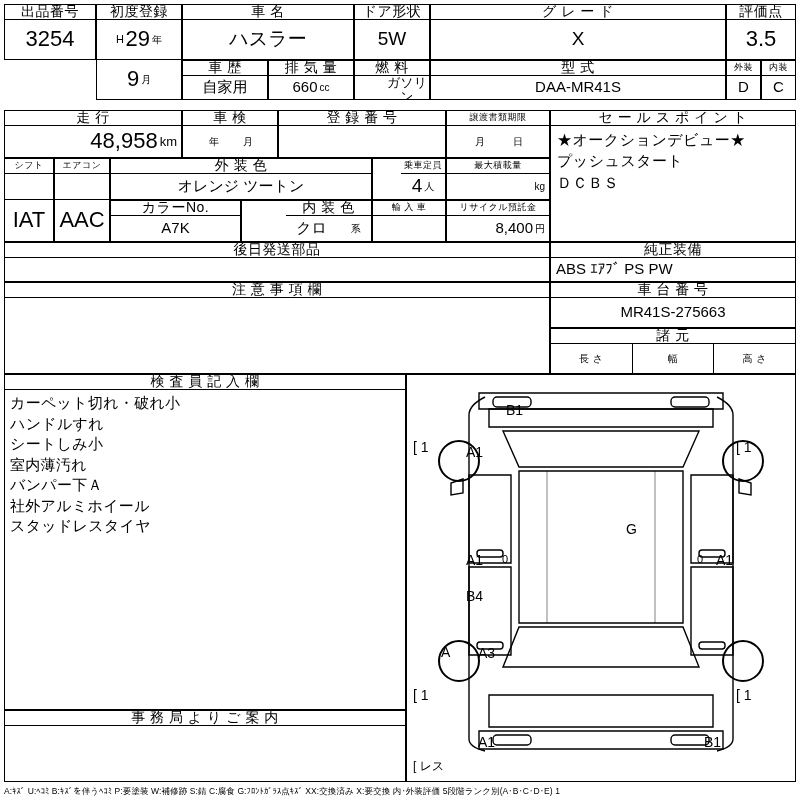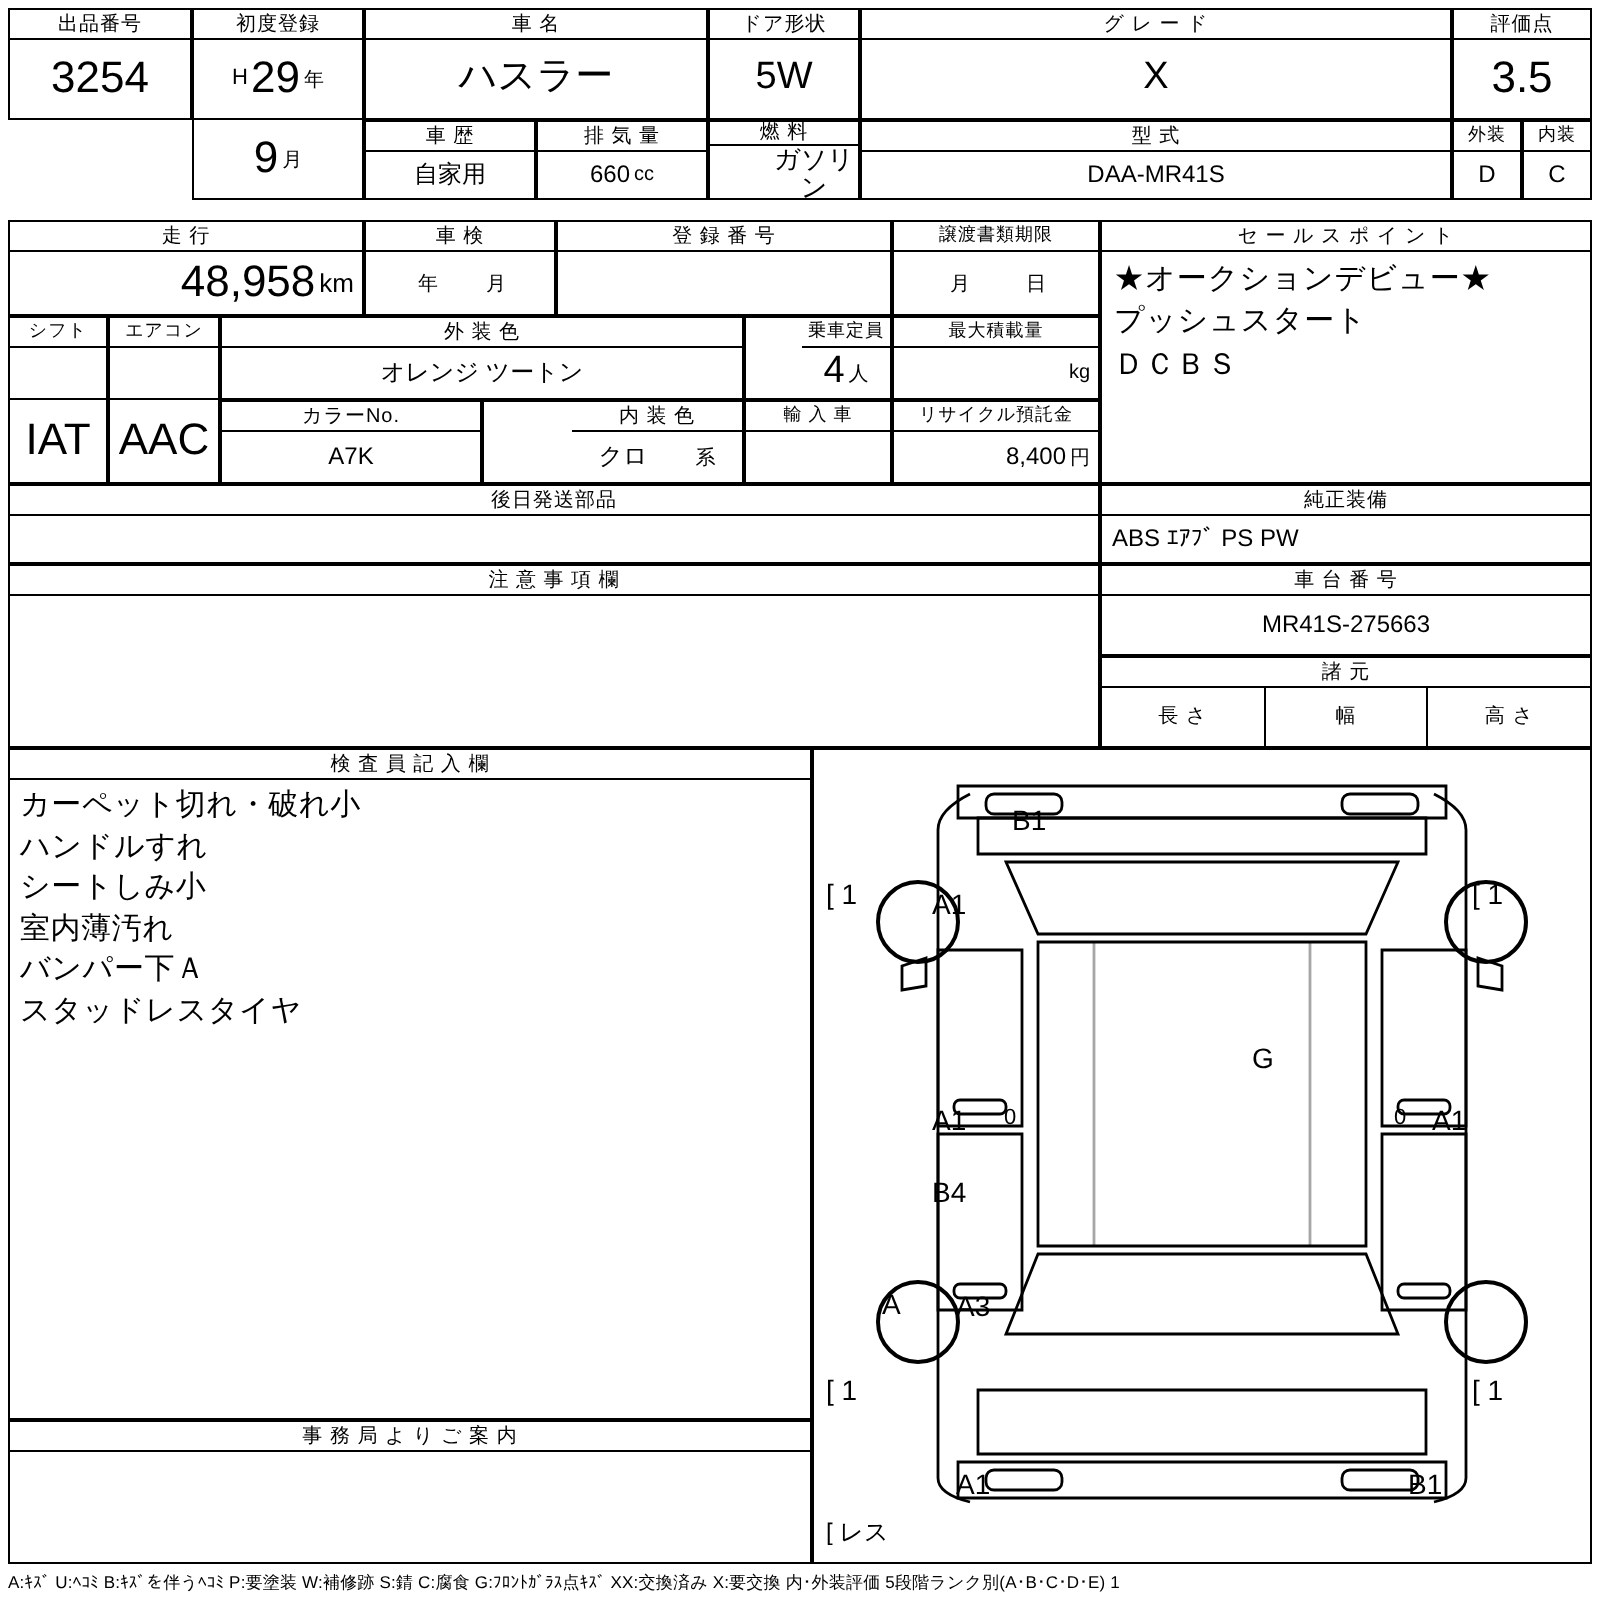--- a/index.html
+++ b/index.html
@@ -24,33 +24,33 @@
     font-size: 10px;
     letter-spacing: 0.5px;
     text-align: center;
     line-height: 1.1;
   }
   .val {
     font-size: 19px;
     text-align: center;
     line-height: 1.1;
   }
-  .val-sm { font-size: 12px; text-align: right; }
+  .val-sm { font-size: 15px; text-align: right; }
   .val-lg { font-size: 22px; }
   .center-all {
     display: flex; align-items: center; justify-content: center;
   }
   .col {
     display: flex; flex-direction: column;
   }
   .hdr {
     display: flex; align-items: center; justify-content: center;
     height: 15px;
     border-bottom: 1px solid #000;
-    font-size: 10px;
+    font-size: 14px;
   }
   .body-cell {
     flex: 1;
     display: flex; align-items: center; justify-content: center;
   }
   .unit { font-size: 10px; margin-left: 2px; }
   .left { justify-content: flex-start; padding-left: 5px; }
   .right { justify-content: flex-end; padding-right: 4px; }
   .notelist {
     font-size: 15px; line-height: 1.37; padding: 3px 4px 0 5px;
@@ -282,20 +282,21 @@
   </div>
 
   <div class="box col" style="left:4px; top:374px; width:402px; height:336px;">
     <div class="hdr lbl">検 査 員 記 入 欄</div>
     <div class="notelist">
       <div>カーペット切れ・破れ小</div>
       <div>ハンドルすれ</div>
       <div>シートしみ小</div>
       <div>室内薄汚れ</div>
       <div>バンパー下Ａ</div>
+      <div>社外アルミホイール</div>
       <div>スタッドレスタイヤ</div>
     </div>
   </div>
 
   <div class="box col" style="left:4px; top:710px; width:402px; height:72px;">
     <div class="hdr lbl">事 務 局 よ り ご 案 内</div>
     <div class="body-cell"></div>
   </div>
 
   <div class="box" style="left:406px; top:374px; width:390px; height:408px;">

